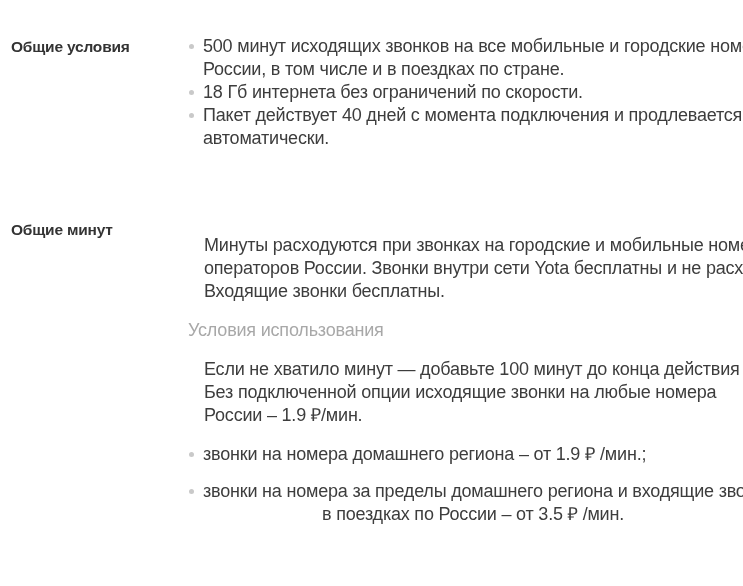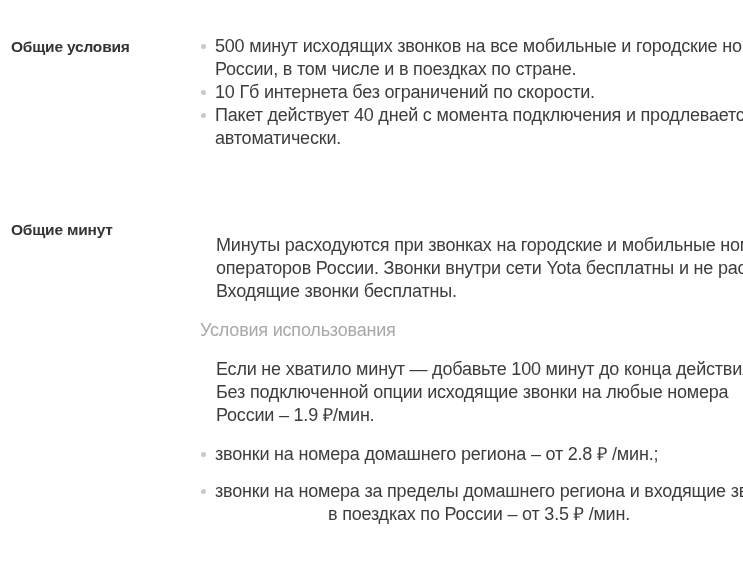--- a/index.html
+++ b/index.html
@@ -14,21 +14,20 @@
     box-sizing: border-box;
     padding: 35px 0 0 11px;
     overflow: hidden;
     background: #ffffff;
     font-family: "Liberation Sans", sans-serif;
     color: #3d3d3d;
   }
   .row {
     display: flex;
     align-items: flex-start;
-    gap: 12px;
   }
   .row-minutes {
     margin-top: 68px;
   }
   .row-label {
     flex: none;
     width: 177px;
     font-size: 15.5px;
     font-weight: 700;
     color: #333333;
@@ -91,21 +90,21 @@
     <div class="row-label">Общие условия</div>
     <div class="row-content">
       <ul class="bullet-list">
         <li class="bullet-item">
           <span class="dot"></span>
           <span class="lines">500 минут исходящих звонков на все мобильные и городские номера
 России, в том числе и в поездках по стране.</span>
         </li>
         <li class="bullet-item">
           <span class="dot"></span>
-          <span class="lines">10 Гб интернета без ограничений по скорости.</span>
+          <span class="lines">18 Гб интернета без ограничений по скорости.</span>
         </li>
         <li class="bullet-item">
           <span class="dot"></span>
           <span class="lines">Пакет действует 40 дней с момента подключения и продлевается
 автоматически.</span>
         </li>
       </ul>
     </div>
   </section>
 
@@ -119,21 +118,21 @@
       <div class="subtitle lines">Условия использования</div>
 
       <p class="para lines para-topup">Если не хватило минут — добавьте 100 минут до конца действия пакета за 150 ₽.
 Без подключенной опции исходящие звонки на любые номера
 России – 1.9 ₽/мин.</p>
 
 
       <ul class="bullet-list rates-list">
         <li class="bullet-item">
           <span class="dot"></span>
-          <span class="lines">звонки на номера домашнего региона – от 2.8 ₽ /мин.;</span>
+          <span class="lines">звонки на номера домашнего региона – от 1.9 ₽ /мин.;</span>
         </li>
         <li class="bullet-item">
           <span class="dot"></span>
           <span class="lines">звонки на номера за пределы домашнего региона и входящие звонки
 в поездках по России – от 3.5 ₽ /мин.</span>
         </li>
       </ul>
     </div>
   </section>
 

